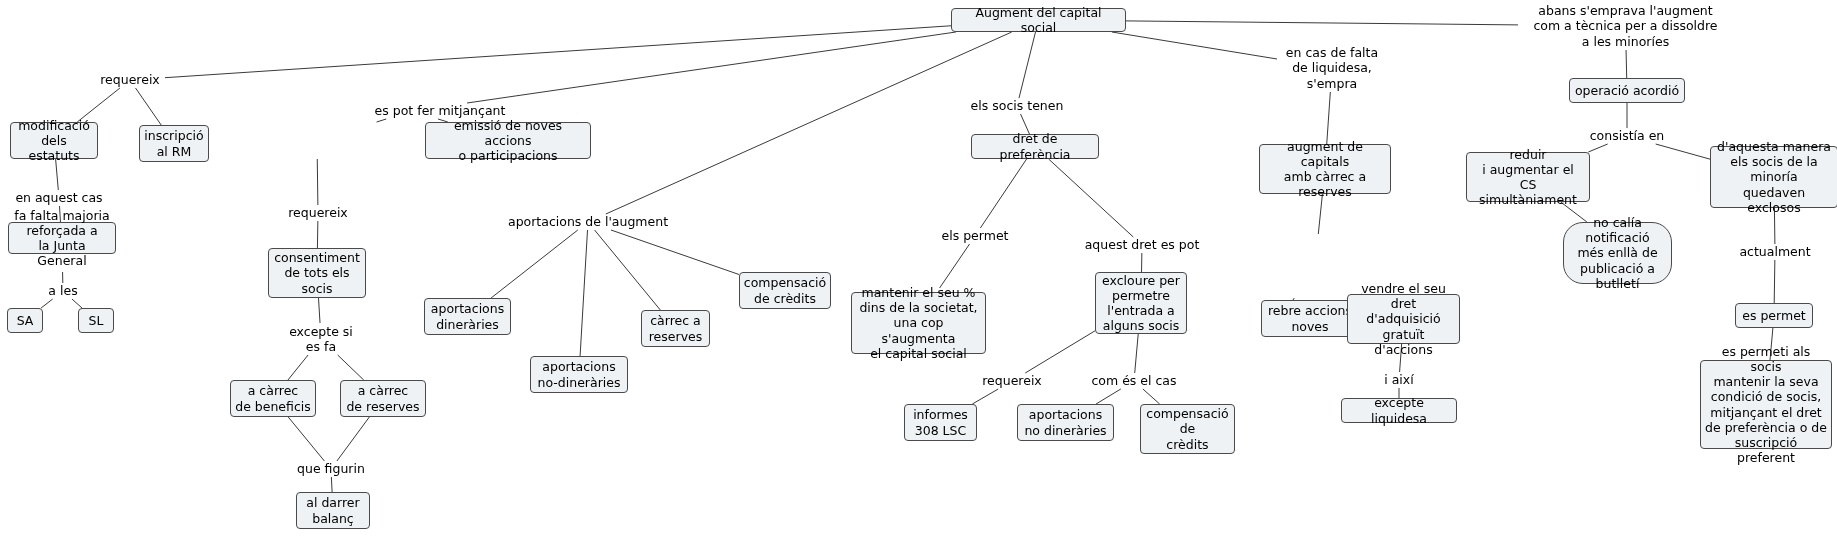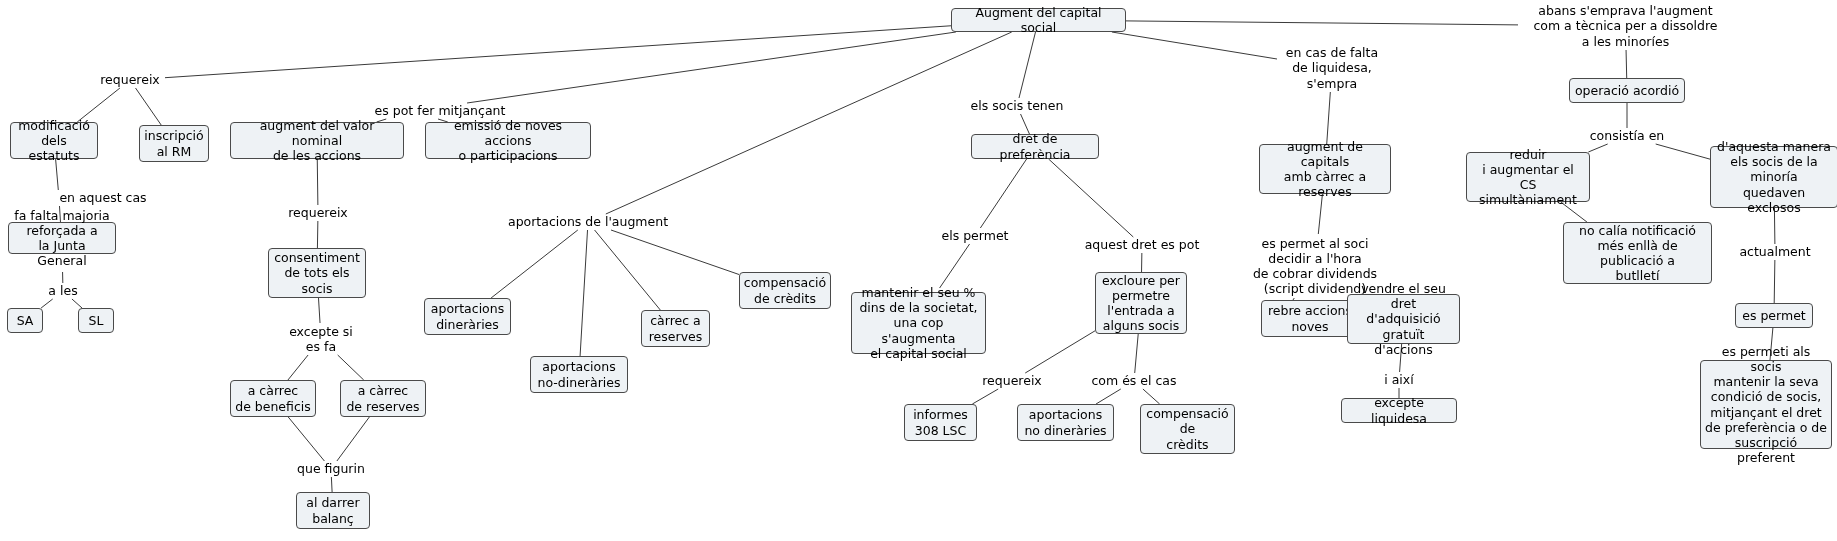--- a/index.html
+++ b/index.html
@@ -108,22 +108,20 @@
       <line x1="1294.2761904761905" y1="298" x2="1292.9809523809524" y2="300" stroke="#3a3a3a" stroke-width="1"></line>
       <line x1="1368.433962264151" y1="298" x2="1361.754716981132" y2="294" stroke="#3a3a3a" stroke-width="1"></line>
       <line x1="1401.655737704918" y1="344" x2="1399.5901639344263" y2="372" stroke="#3a3a3a" stroke-width="1"></line>
       <line x1="1399" y1="388" x2="1399" y2="398" stroke="#3a3a3a" stroke-width="1"></line>
     </svg>
 <div class="node" style="left: 951px; top: 8px; width: 175px; height: 24px;">Augment del capital social</div>
     <div class="node" style="left: 10px; top: 122px; width: 88px; height: 37px;">modificació
 dels estatuts</div>
     <div class="node" style="left: 139px; top: 125px; width: 70px; height: 37px;">inscripció
 al RM</div>
-    <div class="node" style="left: 230px; top: 122px; width: 174px; height: 37px;">augment del valor nominal
-de les accions</div>
     <div class="node" style="left: 425px; top: 122px; width: 166px; height: 37px;">emissió de noves accions
 o participacions</div>
     <div class="node" style="left: 8px; top: 222px; width: 108px; height: 32px;">fa falta majoria
 reforçada a
 la Junta General</div>
     <div class="node" style="left: 7px; top: 308px; width: 36px; height: 25px;">SA</div>
     <div class="node" style="left: 78px; top: 308px; width: 36px; height: 25px;">SL</div>
     <div class="node" style="left: 268px; top: 248px; width: 98px; height: 50px;">consentiment
 de tots els
 socis</div>
@@ -163,21 +161,21 @@
     <div class="node" style="left: 1232px; top: 300px; width: 98px; height: 37px; margin-left: 29px;">rebre accions
 noves</div>
     <div class="node" style="left: 1347px; top: 294px; width: 113px; height: 50px;">vendre el seu
 dret d'adquisició
 gratuït d'accions</div>
     <div class="node" style="left: 1341px; top: 398px; width: 116px; height: 25px;">excepte liquidesa</div>
     <div class="node" style="left: 1569px; top: 78px; width: 116px; height: 25px;">operació acordió</div>
     <div class="node" style="left: 1466px; top: 152px; width: 124px; height: 50px;">reduir
 i augmentar el
 CS simultàniament</div>
-    <div class="node" style="left: 1563px; top: 222px; width: 149px; height: 62px;">no calía notificació
+    <div class="node" style="left: 1563px; top: 222px; width: 109px; height: 62px; border-radius: 20px;">no calía notificació
 més enllà de
 publicació a
 butlletí</div>
     <div class="node" style="left: 1710px; top: 146px; width: 128px; height: 62px;">d'aquesta manera
 els socis de la
 minoría
 quedaven exclosos</div>
     <div class="node" style="left: 1735px; top: 303px; width: 78px; height: 25px;">es permet</div>
     <div class="node" style="left: 1700px; top: 360px; width: 132px; height: 89px;">es permeti als socis
 mantenir la seva
@@ -188,30 +186,26 @@
     <div class="label" style="left: 95px; top: 72px; width: 70px; height: 16px;">requereix</div>
     <div class="label" style="left: 344px; top: 103px; width: 136px; height: 16px; margin-left: 28px;">es pot fer mitjançant</div>
     <div class="label" style="left: 966px; top: 98px; width: 102px; height: 16px;">els socis tenen</div>
     <div class="label" style="left: 1277px; top: 44px; width: 110px; height: 48px;">en cas de falta
 de liquidesa,
 s'empra</div>
     <div class="label" style="left: 1518px; top: 2px; width: 215px; height: 48px;">abans s'emprava l'augment
 com a tècnica per a dissoldre
 a les minoríes</div>
     <div class="label" style="left: 1583px; top: 128px; width: 88px; height: 16px;">consistía en</div>
-    <div class="label" style="left: 10px; top: 190px; width: 98px; height: 16px; margin-left: 44px;">en aquest cas</div>
+    <div class="label" style="left: 10px; top: 190px; width: 98px; height: 16px;">en aquest cas</div>
     <div class="label" style="left: 43px; top: 283px; width: 40px; height: 16px;">a les</div>
     <div class="label" style="left: 283px; top: 205px; width: 70px; height: 16px;">requereix</div>
     <div class="label" style="left: 283px; top: 323px; width: 76px; height: 32px;">excepte si
 es fa</div>
     <div class="label" style="left: 292px; top: 461px; width: 78px; height: 16px;">que figurin</div>
     <div class="label" style="left: 504px; top: 214px; width: 168px; height: 16px;">aportacions de l'augment</div>
     <div class="label" style="left: 937px; top: 228px; width: 76px; height: 16px;">els permet</div>
     <div class="label" style="left: 1082px; top: 237px; width: 120px; height: 16px;">aquest dret es pot</div>
     <div class="label" style="left: 977px; top: 373px; width: 70px; height: 16px;">requereix</div>
     <div class="label" style="left: 1087px; top: 373px; width: 94px; height: 16px;">com és el cas</div>
-    <div class="label" style="left: 1245px; top: 234px; width: 140px; height: 64px;">es permet al soci
-decidir a l'hora
-de cobrar dividends
-(script dividend)</div>
     <div class="label" style="left: 1379px; top: 372px; width: 40px; height: 16px;">i així</div>
     <div class="label" style="left: 1735px; top: 244px; width: 80px; height: 16px;">actualment</div>
   </div>
 
 </body></html>

